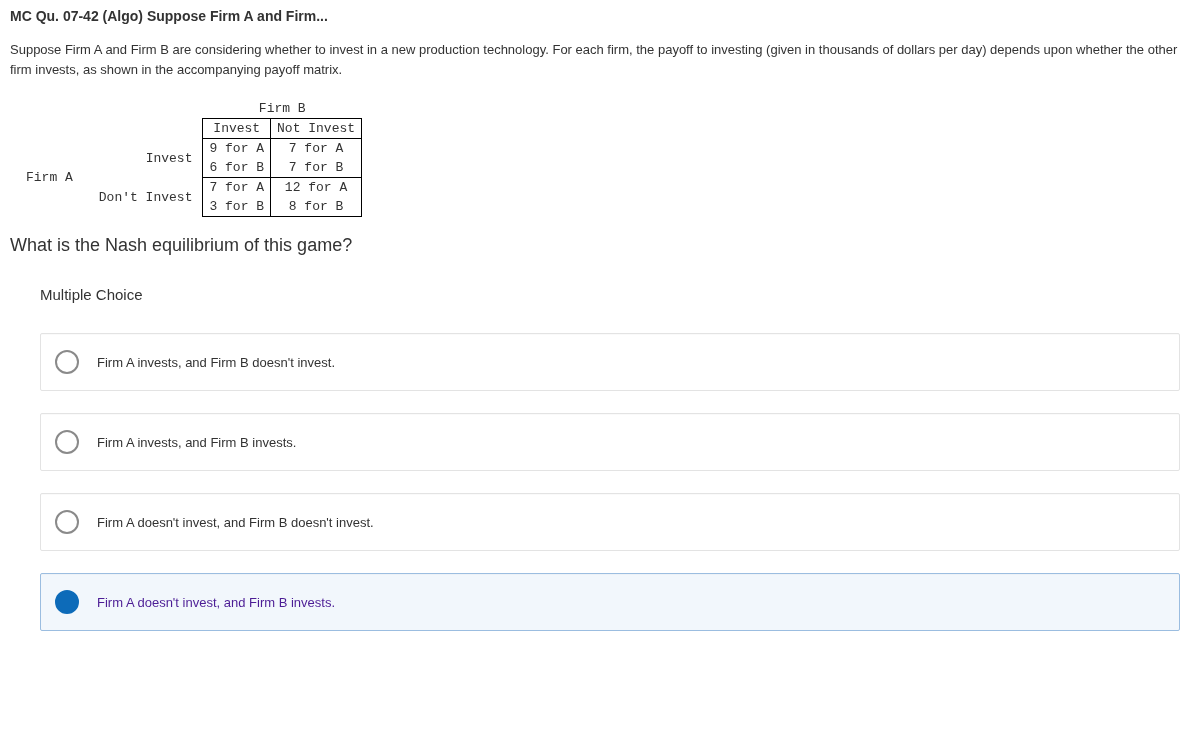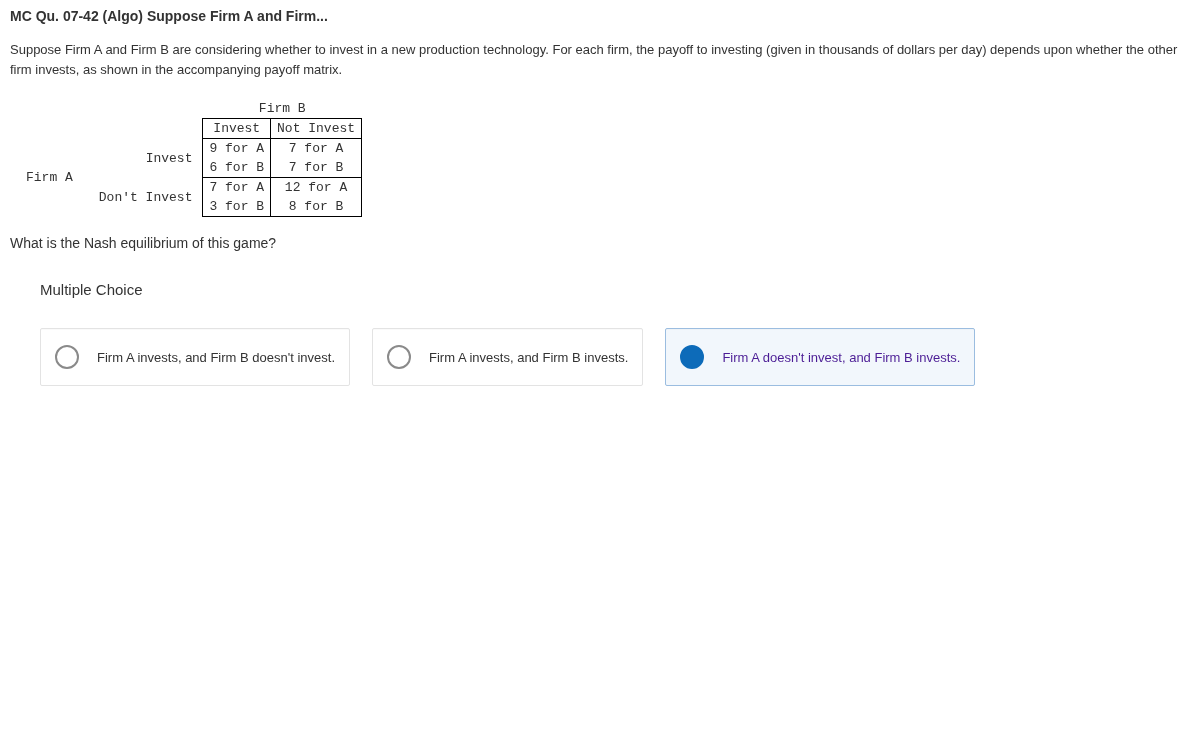--- a/index.html
+++ b/index.html
@@ -32,31 +32,31 @@
   .matrix-wrap td {
     padding: 2px 6px;
     white-space: nowrap;
   }
   .bordered {
     border: 1px solid #000;
   }
   .center { text-align: center; }
   .right { text-align: right; }
   .q-prompt {
-    font-size: 14px;
+    font-size: 18px;
     margin-bottom: 30px;
   }
   .mc-label {
     font-size: 15px;
     margin-left: 30px;
     margin-bottom: 30px;
   }
   .options {
     display: flex;
-    flex-direction: row;
+    flex-direction: column;
     gap: 22px;
     margin-left: 30px;
     margin-right: 10px;
   }
   .option {
     display: flex;
     align-items: center;
     gap: 18px;
     border: 1px solid #e3e3e3;
     background: #fff;
@@ -136,17 +136,21 @@
 
 <div class="options" id="options-container">
     <div class="option">
       <div class="radio"></div>
       <span class="opt-text">Firm A invests, and Firm B doesn't invest.</span>
     </div>
     <div class="option">
       <div class="radio"></div>
       <span class="opt-text">Firm A invests, and Firm B invests.</span>
     </div>
+    <div class="option">
+      <div class="radio"></div>
+      <span class="opt-text">Firm A doesn't invest, and Firm B doesn't invest.</span>
+    </div>
     <div class="option selected">
       <div class="radio"></div>
       <span class="opt-text">Firm A doesn't invest, and Firm B invests.</span>
     </div>
   </div>
 
 </body></html>

